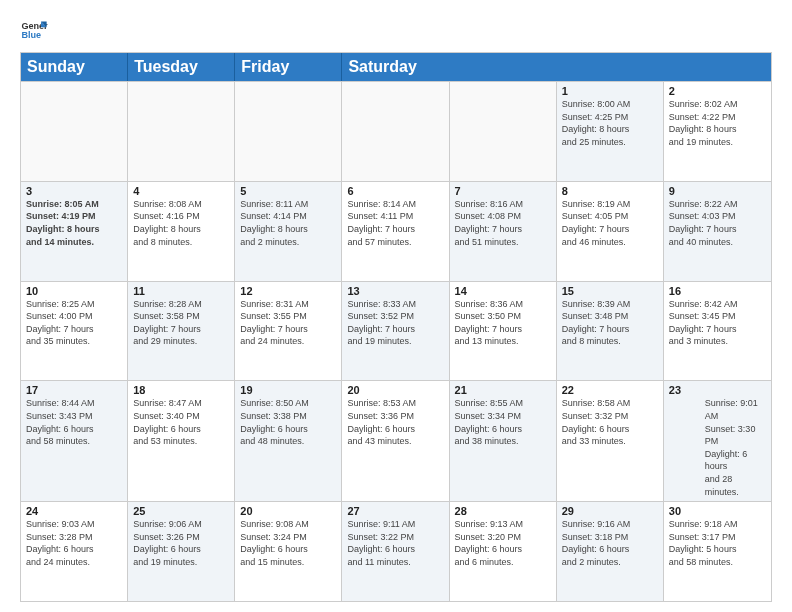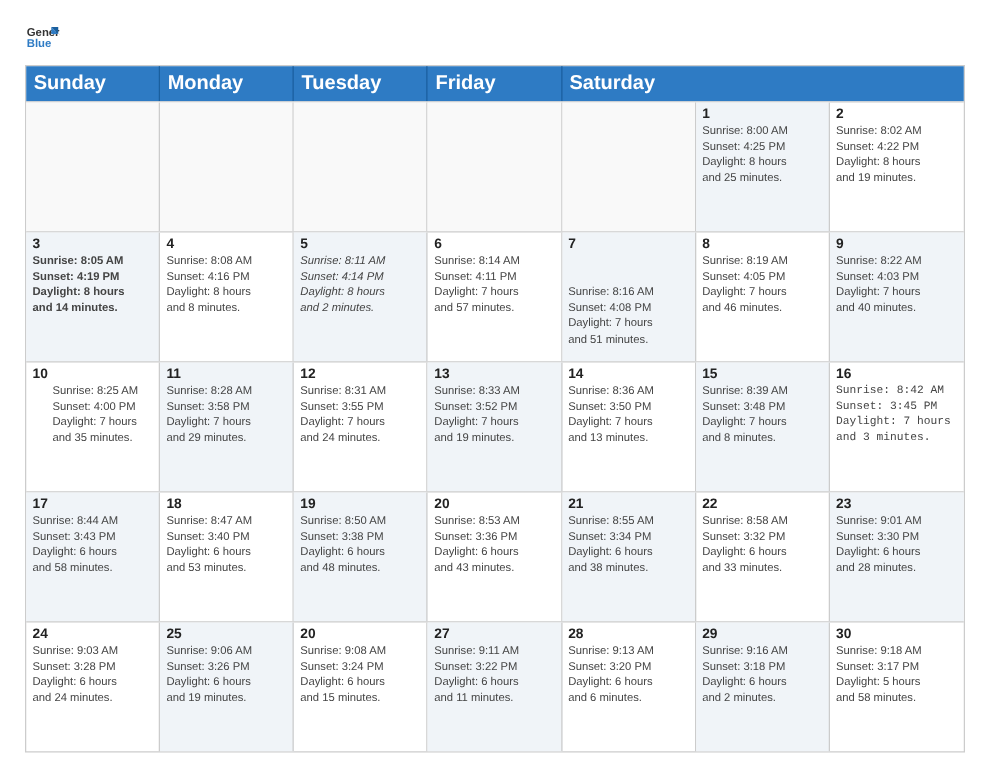--- a/index.html
+++ b/index.html
@@ -114,21 +114,20 @@
     </div>
     <div class="title-block">
       <div class="main-title"></div>
       <div class="subtitle"></div>
     </div>
   </div>
 
   <div class="calendar">
     <div class="cal-header">
     <div class="cal-header-cell">Sunday</div>
-        <div class="cal-header-cell">Monday</div>
         <div class="cal-header-cell">Tuesday</div>
         <div class="cal-header-cell">Friday</div>
         <div class="cal-header-cell">Saturday</div>
       </div>
     <div class="cal-body">
     <div class="cal-row">
           <div class="cal-cell empty"></div>
           <div class="cal-cell empty"></div>
           <div class="cal-cell empty"></div>
           <div class="cal-cell empty"></div>
@@ -158,35 +157,35 @@
           </div>
           <div class="cal-cell">
             <div class="day-num">4</div>
             <div class="day-info" style="white-space: pre-line;">Sunrise: 8:08 AM
 Sunset: 4:16 PM
 Daylight: 8 hours
 and 8 minutes.</div>
           </div>
           <div class="cal-cell shaded">
             <div class="day-num">5</div>
-            <div class="day-info" style="white-space: pre-line; font-style: italic;">Sunrise: 8:11 AM
+            <div class="day-info" style="white-space: pre-line;">Sunrise: 8:11 AM
 Sunset: 4:14 PM
 Daylight: 8 hours
 and 2 minutes.</div>
           </div>
           <div class="cal-cell">
             <div class="day-num">6</div>
             <div class="day-info" style="white-space: pre-line;">Sunrise: 8:14 AM
 Sunset: 4:11 PM
 Daylight: 7 hours
 and 57 minutes.</div>
           </div>
           <div class="cal-cell shaded">
             <div class="day-num">7</div>
-            <div class="day-info" style="white-space: pre-line; margin-top: 25px;">Sunrise: 8:16 AM
+            <div class="day-info" style="white-space: pre-line;">Sunrise: 8:16 AM
 Sunset: 4:08 PM
 Daylight: 7 hours
 and 51 minutes.</div>
           </div>
           <div class="cal-cell">
             <div class="day-num">8</div>
             <div class="day-info" style="white-space: pre-line;">Sunrise: 8:19 AM
 Sunset: 4:05 PM
 Daylight: 7 hours
 and 46 minutes.</div>
@@ -195,21 +194,21 @@
             <div class="day-num">9</div>
             <div class="day-info" style="white-space: pre-line;">Sunrise: 8:22 AM
 Sunset: 4:03 PM
 Daylight: 7 hours
 and 40 minutes.</div>
           </div>
         </div>
         <div class="cal-row">
           <div class="cal-cell">
             <div class="day-num">10</div>
-            <div class="day-info" style="white-space: pre-line; margin-left: 16px;">Sunrise: 8:25 AM
+            <div class="day-info" style="white-space: pre-line;">Sunrise: 8:25 AM
 Sunset: 4:00 PM
 Daylight: 7 hours
 and 35 minutes.</div>
           </div>
           <div class="cal-cell shaded">
             <div class="day-num">11</div>
             <div class="day-info" style="white-space: pre-line;">Sunrise: 8:28 AM
 Sunset: 3:58 PM
 Daylight: 7 hours
 and 29 minutes.</div>
@@ -237,21 +236,21 @@
           </div>
           <div class="cal-cell shaded">
             <div class="day-num">15</div>
             <div class="day-info" style="white-space: pre-line;">Sunrise: 8:39 AM
 Sunset: 3:48 PM
 Daylight: 7 hours
 and 8 minutes.</div>
           </div>
           <div class="cal-cell">
             <div class="day-num">16</div>
-            <div class="day-info" style="white-space: pre-line; font-family: Liberation Mono, monospace;">Sunrise: 8:42 AM
+            <div class="day-info" style="white-space: pre-line;">Sunrise: 8:42 AM
 Sunset: 3:45 PM
 Daylight: 7 hours
 and 3 minutes.</div>
           </div>
         </div>
         <div class="cal-row">
           <div class="cal-cell shaded">
             <div class="day-num">17</div>
             <div class="day-info" style="white-space: pre-line;">Sunrise: 8:44 AM
 Sunset: 3:43 PM
@@ -288,21 +287,21 @@
           </div>
           <div class="cal-cell">
             <div class="day-num">22</div>
             <div class="day-info" style="white-space: pre-line;">Sunrise: 8:58 AM
 Sunset: 3:32 PM
 Daylight: 6 hours
 and 33 minutes.</div>
           </div>
           <div class="cal-cell shaded">
             <div class="day-num">23</div>
-            <div class="day-info" style="white-space: pre-line;">Sunrise: 9:01 AM
+            <div class="day-info" style="white-space: pre-line; margin-left: 36px;">Sunrise: 9:01 AM
 Sunset: 3:30 PM
 Daylight: 6 hours
 and 28 minutes.</div>
           </div>
         </div>
         <div class="cal-row">
           <div class="cal-cell">
             <div class="day-num">24</div>
             <div class="day-info" style="white-space: pre-line;">Sunrise: 9:03 AM
 Sunset: 3:28 PM

